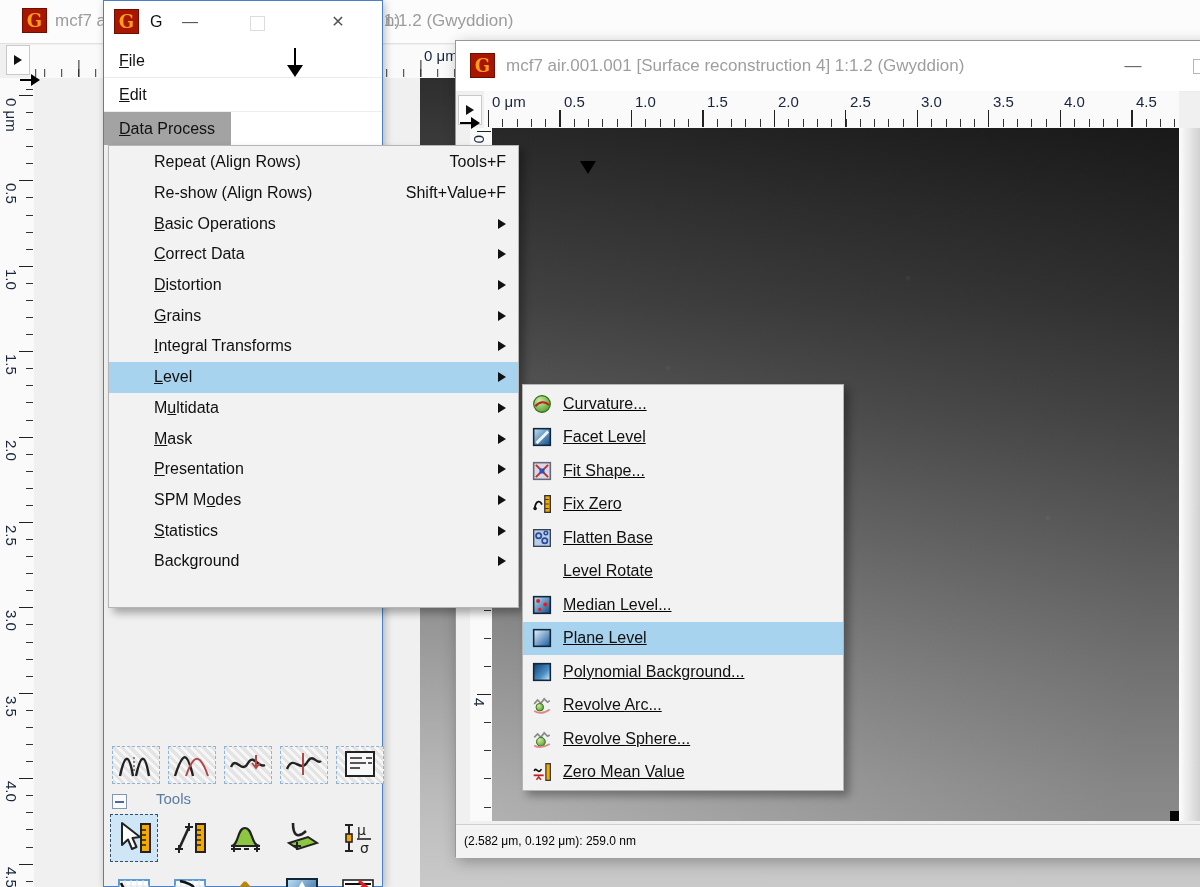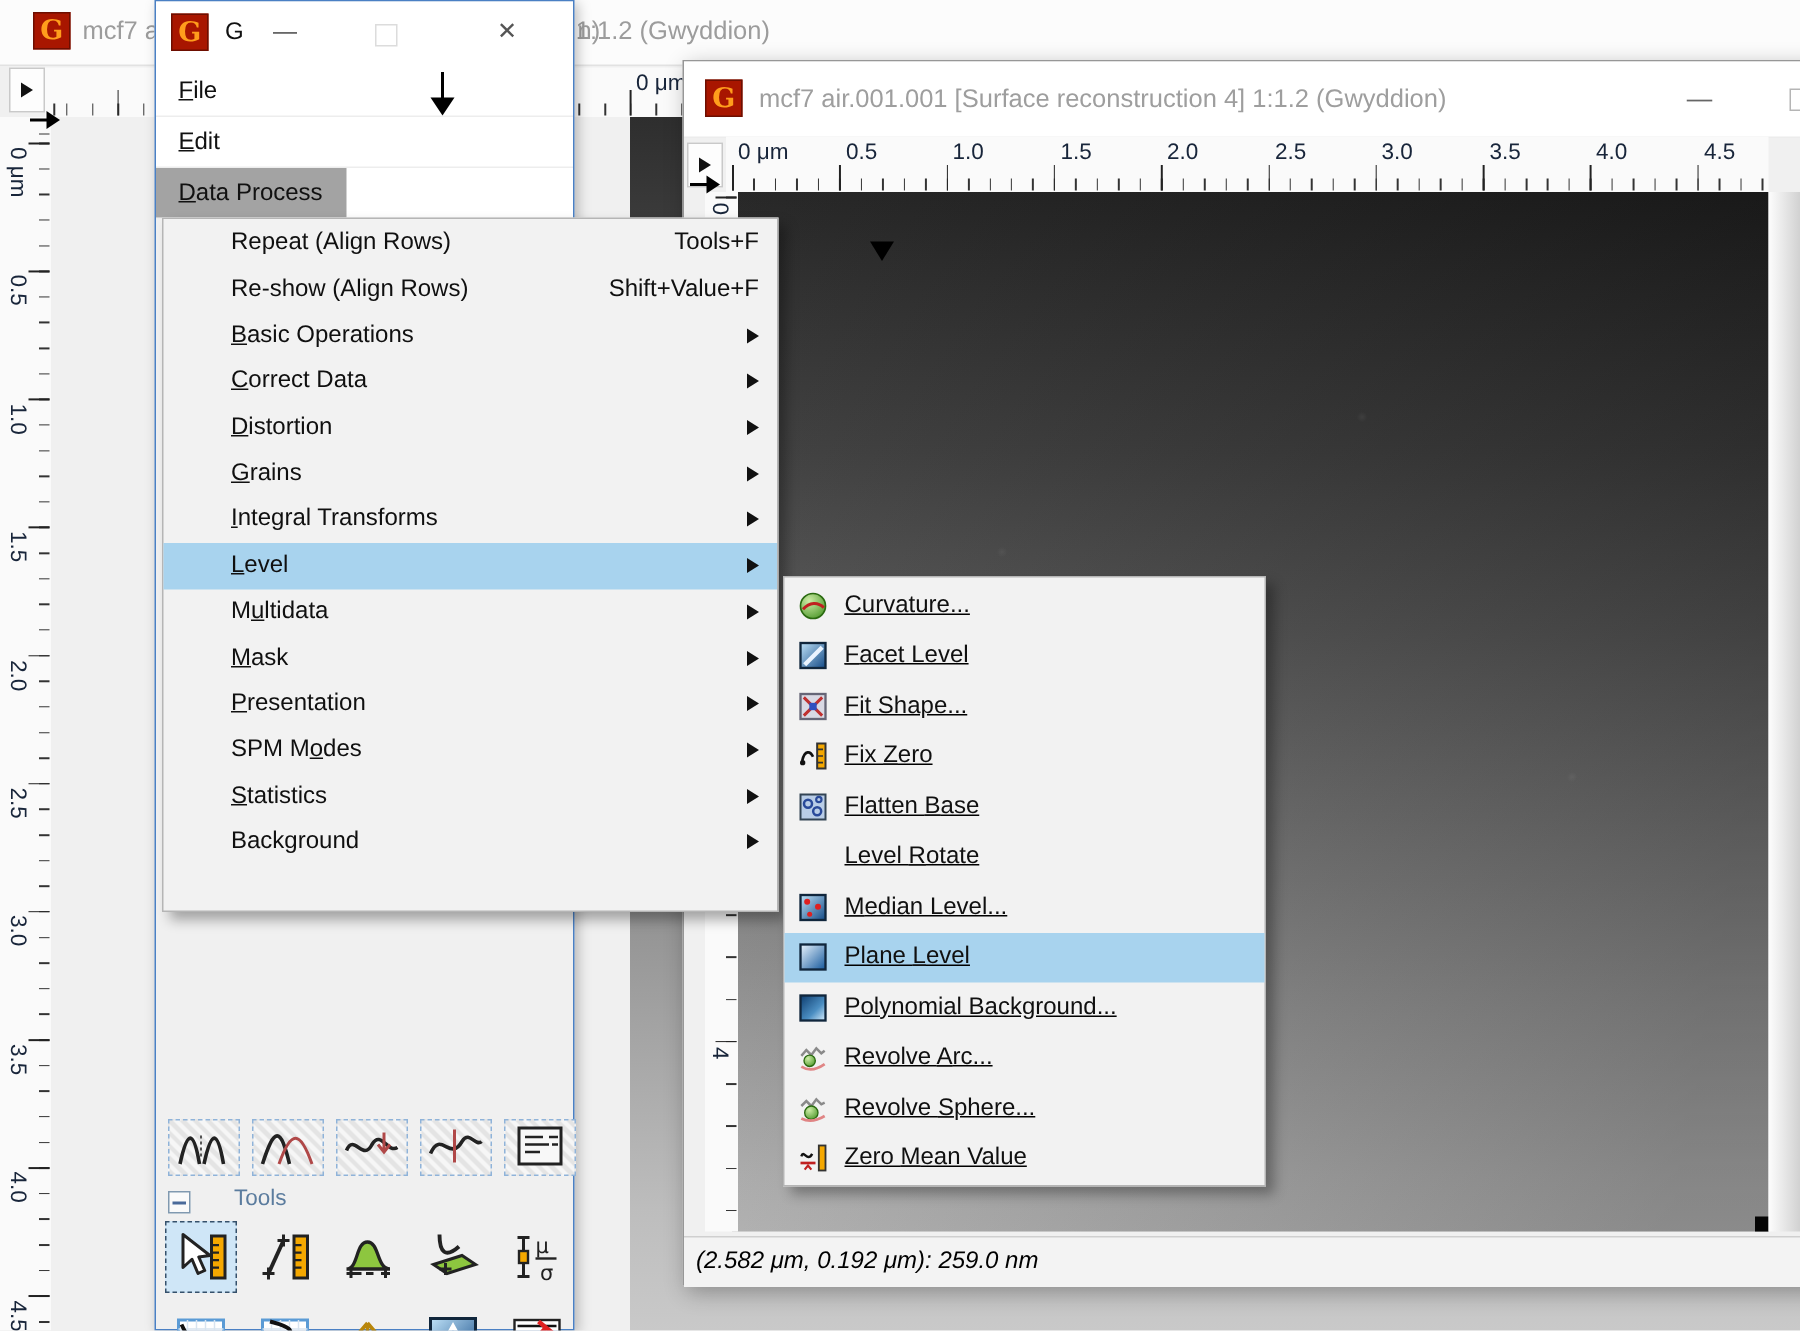--- a/index.html
+++ b/index.html
@@ -93,21 +93,21 @@
       radial-gradient(circle 4px at 62px 598px, rgba(255,255,255,.75), rgba(255,255,255,0) 70%),
       radial-gradient(circle 5px at 180px 240px, rgba(255,255,255,.05), rgba(255,255,255,0) 70%),
       radial-gradient(circle 5px at 420px 150px, rgba(255,255,255,.06), rgba(255,255,255,0) 70%),
       radial-gradient(circle 5px at 560px 390px, rgba(255,255,255,.05), rgba(255,255,255,0) 70%),
       radial-gradient(circle 5px at 300px 520px, rgba(255,255,255,.05), rgba(255,255,255,0) 70%),
       linear-gradient(100deg, rgba(255,255,255,.04), rgba(0,0,0,.24) 92%),
       linear-gradient(to bottom,#1f1f1f 0%,#2b2b2b 10%,#3c3c3c 25%,#555 42%,#747474 60%,#949494 78%,#b0b0b0 95%,#b6b6b6 100%);}
   #winC-image .blackcorner{position:absolute;right:0;bottom:0;width:9px;height:10px;background:#050505;}
   #winC-rightstrip{left:723px;top:87px;width:22px;height:693px;background:linear-gradient(to right,#fdfdfd,#cfcfcf);}
   #winC-statusbar{left:0;top:783px;right:0;height:33px;background:#f3f3f3;border-top:1px solid #cfcfcf;}
-  #winC-status{left:8px;top:0;line-height:32px;font-size:16px;color:#000;font-style:italic;}
+  #winC-status{left:8px;top:0;line-height:32px;font-size:12px;color:#000;}
   .fr-marker-down{position:absolute;left:96px;top:70px;width:0;height:0;z-index:3;
     border-top:13px solid #000;border-left:8px solid transparent;border-right:8px solid transparent;}
 </style>
 </head>
 <body>
 
 <svg width="0" height="0" style="position:absolute">
   <defs>
     <linearGradient id="gblu" x1="0" y1="0" x2="1" y2="1">
       <stop offset="0" stop-color="#bfe2f8"></stop>

